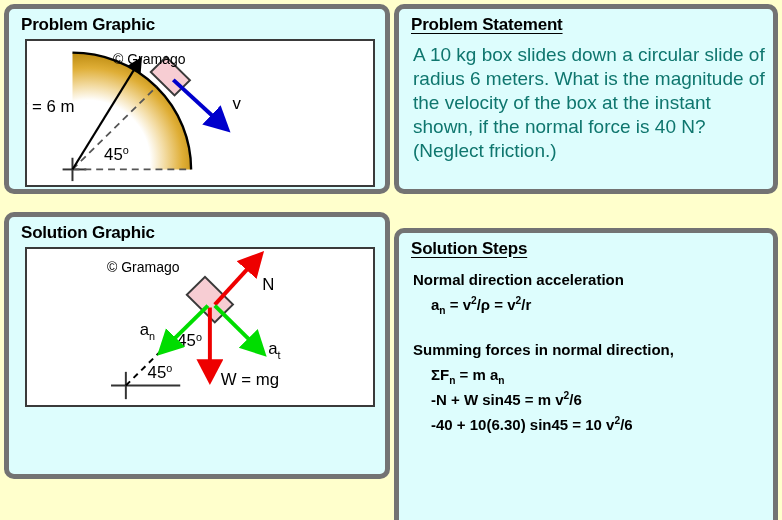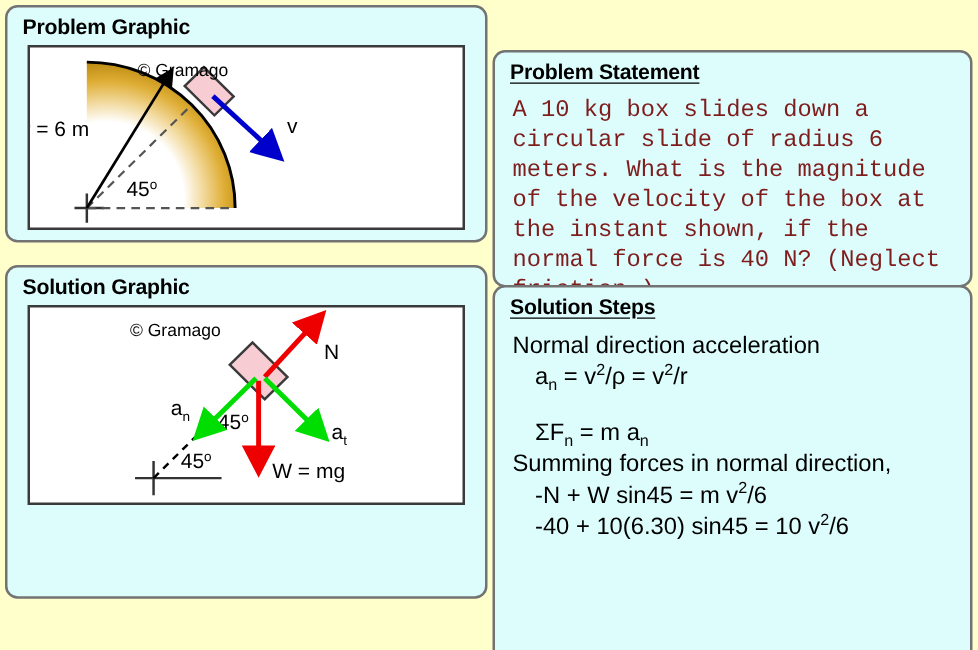--- a/index.html
+++ b/index.html
@@ -19,26 +19,26 @@
     position: absolute;
     left: 0; top: 0;
     width: 782px;
     height: 520px;
   }
 
   
   .panel {
     position: absolute;
     background: #ddfdfd;
-    border: 2px solid #737373;
+    border: 5px solid #737373;
     border-radius: 10px;
     box-sizing: border-box;
   }
   #panel-problem-graphic  { left: 4px;   top: 4px;   width: 386px; height: 190px; }
-  #panel-problem-statement{ left: 394px; top: 4px;   width: 384px; height: 190px; margin-top: 36px; }
+  #panel-problem-statement{ left: 394px; top: 4px;   width: 384px; height: 190px; }
   #panel-solution-graphic { left: 4px;   top: 212px; width: 386px; height: 267px; text-align: right; }
   #panel-solution-steps   { left: 394px; top: 228px; width: 384px; height: 304px; }
 
   .panel-title {
     position: absolute;
     left: 12px;
     top: 6px;
     font-size: 17px;
     font-weight: bold;
     color: #000000;
@@ -74,31 +74,31 @@
   #watermark-solution { left: 80px; top: 10px; }
 
   
   .body-text {
     position: absolute;
     left: 14px;
     top: 34px;
     width: 356px;
     font-size: 19px;
     line-height: 24px;
-    color: #7f1d1d;
-    font-family: Liberation Mono, monospace;
+    color: #0f766e;
   }
   .steps-text {
     position: absolute;
     left: 14px;
     top: 34px;
     width: 360px;
-    font-size: 19px;
+    font-size: 15px;
     line-height: 25px;
     color: #000000;
+    font-weight: bold;
   }
   .step-line { white-space: nowrap; }
   .step-line.indent { padding-left: 18px; }
   .step-gap { height: 20px; }
   .answer {
     color: #ff0000;
     white-space: nowrap;
     padding-top: 2px;
   }
   sup { font-size: 0.68em; vertical-align: super; line-height: 0; }
@@ -224,21 +224,21 @@
       <div class="watermark" id="watermark-solution">© Gramago</div>
     </div>
   </div>
 
   <div class="panel" id="panel-solution-steps">
     <div class="panel-title underlined">Solution Steps</div>
     <div class="steps-text" id="solution-steps-body">
         <div class="step-line"><span>Normal direction acceleration</span></div>
         <div class="step-line indent"><span>a</span><sub>n</sub><span> = v</span><sup>2</sup><span>/ρ = v</span><sup>2</sup><span>/r</span></div>
         <div class="step-gap"></div>
+        <div class="step-line"><span>Summing forces in normal direction,</span></div>
         <div class="step-line indent"><span>ΣF</span><sub>n</sub><span> = m a</span><sub>n</sub></div>
-        <div class="step-line"><span>Summing forces in normal direction,</span></div>
         <div class="step-line indent"><span>-N + W sin45 = m v</span><sup>2</sup><span>/6</span></div>
         <div class="step-line indent"><span>-40 + 10(6.30) sin45 = 10 v</span><sup>2</sup><span>/6</span></div>
         <div class="step-gap"></div>
       </div>
   </div>
 
 </div>
 
 </body></html>

